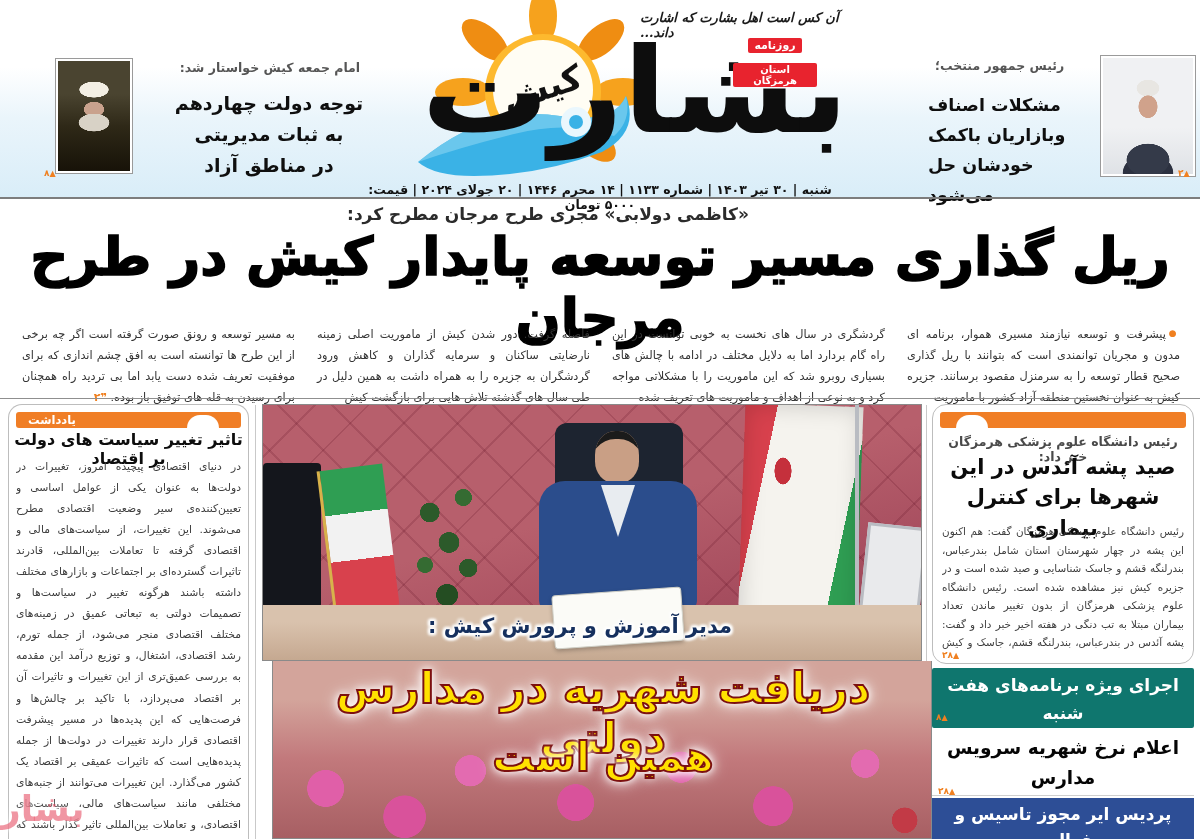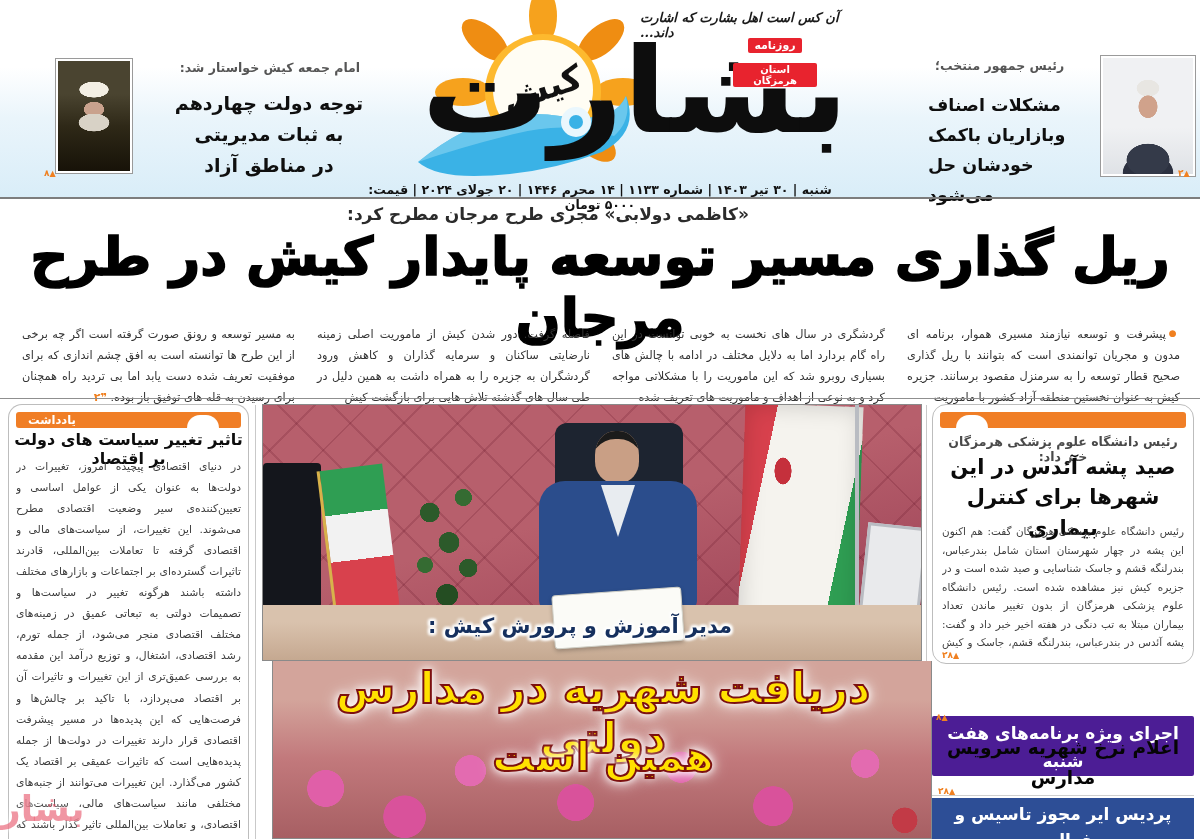--- a/index.html
+++ b/index.html
@@ -176,23 +176,23 @@
     border:1px solid #bdbdbd; border-radius:14px; background:#fff; }
   #health-bar .dome { left:16px; }
   #health-kicker { left:940px; top:434px; width:246px; text-align:center;
     font-size:12.5px; font-weight:bold; color:#4a4a4a; }
   #health-title { left:944px; top:452px; width:238px; text-align:center;
     font-size:21px; font-weight:bold; color:#0b0b0b; line-height:1.45; }
   #health-body { left:942px; top:522px; width:242px; height:128px; overflow:hidden;
     text-align:justify; font-size:10.4px; line-height:1.78; color:#3d3d3d; direction:rtl; }
   #health-marker { left:942px; top:650px; }
 
-  #gray-box { left:932px; top:668px; width:262px; height:60px; background:#4c1d95;
+  #gray-box { left:932px; top:668px; width:262px; height:60px; background:#0f766e;
     border-radius:2px; color:#fff; text-align:center; font-weight:bold;
-    font-size:17px; line-height:1.65; padding-top:3px;margin-top:48px; }
+    font-size:17px; line-height:1.65; padding-top:3px; }
   #gray-marker { left:936px; top:712px; }
   #plain-item { left:932px; top:733px; width:262px; text-align:center;
     font-weight:bold; font-size:18.5px; line-height:1.6; color:#050505; }
   #plain-marker { left:938px; top:786px; }
   #hr-rail { left:932px; top:795px; width:262px; background:#cfcfcf; }
   #blue-box { left:932px; top:798px; width:262px; height:41px; background:#2d4e96;
     overflow:hidden; color:#fff; text-align:center; font-weight:bold;
     font-size:17px; line-height:1.55; padding-top:3px; }
 </style>
 </head>

